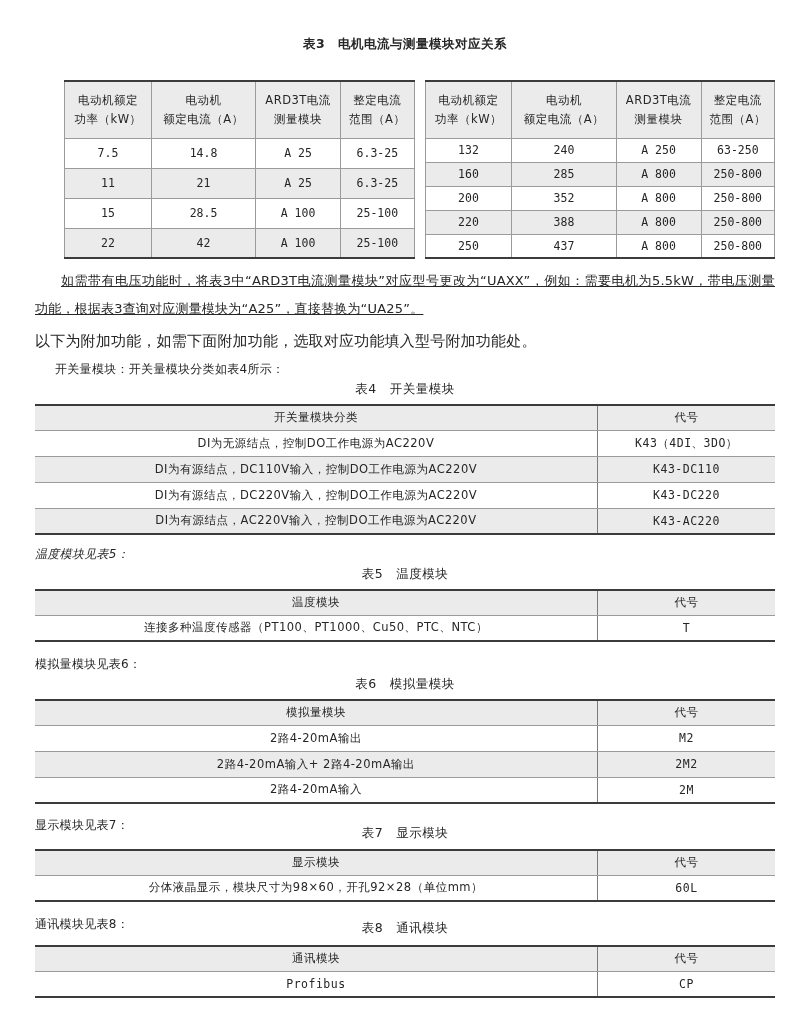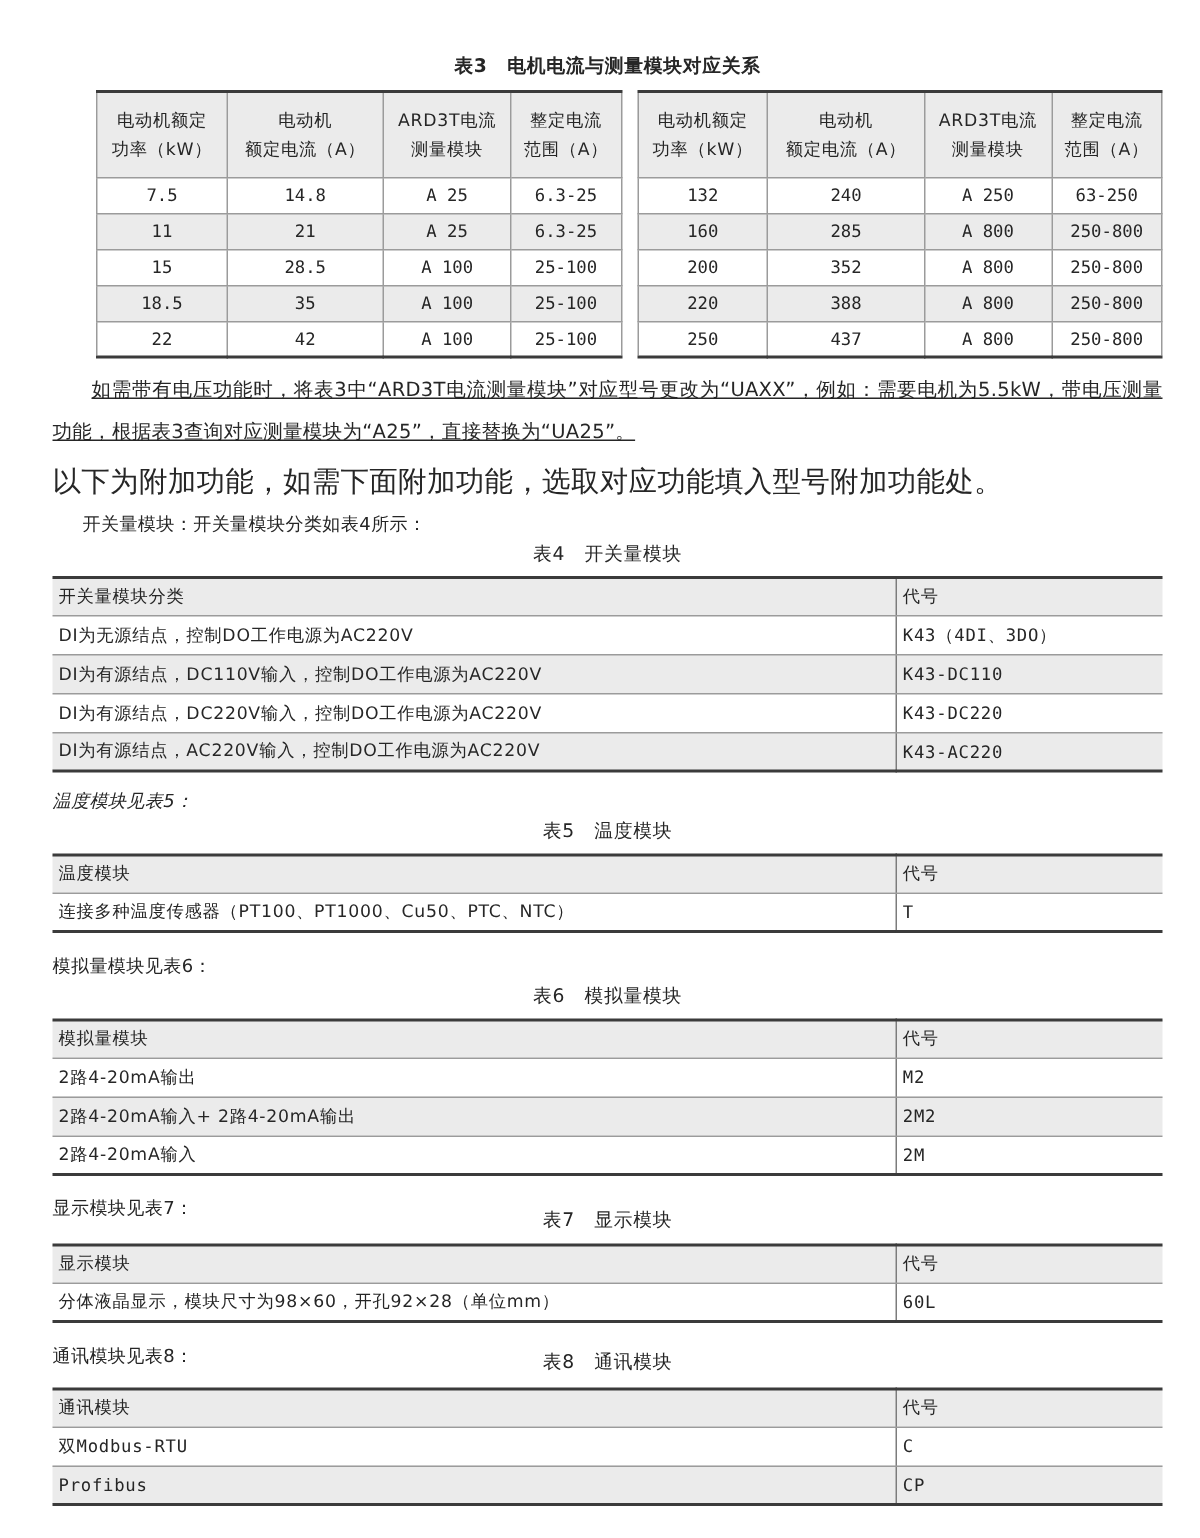--- a/index.html
+++ b/index.html
@@ -8,38 +8,38 @@
     width: 800px; height: 1025px;
     background: #ffffff; color: #262626;
     font-family: "DejaVu Sans", "Liberation Sans", sans-serif;
     overflow: hidden;
   }
   .page { padding: 0 25px 0 35px; }
   .center { text-align: center; }
   .title { font-size: 12.5px; line-height: 16px; letter-spacing: 0.5px; }
   .title3 { margin-top: 36px; font-weight: bold; }
 
-  .t3wrap { display: flex; gap: 10px; margin-top: 8px; padding-left: 29px; }
+  .t3wrap { display: flex; gap: 10px; margin-top: 28px; padding-left: 29px; }
   table { border-collapse: collapse; table-layout: fixed; }
   .t3 { flex: 1; border-top: 2px solid #3b3b3b; border-bottom: 2px solid #3b3b3b; }
   .t3 td { border: 1px solid #9b9b9b; text-align: center; vertical-align: middle; font-size: 11.5px; padding: 0; }
   .t3 thead td { height: 57px; background: #ebebeb; line-height: 19px; letter-spacing: 0.5px; }
   .t3 tbody td { height: 24px; font-family: "DejaVu Sans Mono", "Liberation Mono", monospace; }
   .t3 tbody tr:nth-child(even) td { background: #ebebeb; }
 
   .tx { width: 100%; border-top: 2px solid #3b3b3b; border-bottom: 2px solid #3b3b3b; }
-  .tx td { border-top: 1px solid #9b9b9b; border-bottom: 1px solid #9b9b9b; text-align: left; vertical-align: middle; font-size: 11.5px; height: 26px; letter-spacing: 0.5px; padding: 4px; }
+  .tx td { border-top: 1px solid #9b9b9b; border-bottom: 1px solid #9b9b9b; text-align: center; vertical-align: middle; font-size: 11.5px; height: 26px; letter-spacing: 0.5px; padding: 4px; }
   .tx td:first-child { width: 76%; border-right: 1px solid #7c7c7c; }
   .tx thead td { background: #ebebeb; height: 25px; }
   .tx tbody tr:nth-child(even) td { background: #ebebeb; }
   .code { font-family: "DejaVu Sans Mono", "Liberation Mono", monospace; letter-spacing: 0; margin-left: 37px; }
 
   .para { margin: 8px 0 0; font-size: 13px; line-height: 28px; text-align: justify; letter-spacing: 0.2px; }
   .indent { text-indent: 2em; text-decoration: underline; }
-  .p2 { margin-top: 8px; font-size: 19px; line-height: 20px; letter-spacing: 0.2px; }
+  .p2 { margin-top: 8px; font-size: 15px; line-height: 20px; letter-spacing: 0.2px; }
   .intro { font-size: 12px; line-height: 17px; letter-spacing: 0.3px; }
 
   .mt-t4intro { margin-top: 10px; margin-left: 20px; }
   .mt-title { margin-top: 3px; }
   .mt-table { margin-top: 7px; }
   .mt-sec { margin-top: 11px; font-style: italic; }
   .mt-sec6 { margin-top: 14px; }
 
   .introrow { position: relative; }
   .introrow .intro { position: absolute; left: 0; }
@@ -93,26 +93,20 @@
           <td>A 25</td>
           <td>6.3-25</td>
         </tr>
         <tr>
           <td>15</td>
           <td>28.5</td>
           <td>A 100</td>
           <td>25-100</td>
         </tr>
         <tr>
-          <td>18.5</td>
-          <td>35</td>
-          <td>A 100</td>
-          <td>25-100</td>
-        </tr>
-        <tr>
           <td>22</td>
           <td>42</td>
           <td>A 100</td>
           <td>25-100</td>
         </tr>
       </tbody>
     </table>
 
     <table class="t3">
       <thead>
@@ -270,23 +264,19 @@
   </div>
   <table class="tx mt-table">
     <thead>
       <tr>
         <td>通讯模块</td>
         <td>代号</td>
       </tr>
     </thead>
     <tbody>
       <tr>
-        <td class="code">双Modbus-RTU</td>
-        <td class="code">C</td>
-      </tr>
-      <tr>
         <td class="code">Profibus</td>
         <td class="code">CP</td>
       </tr>
     </tbody>
   </table>
 
 </div>
 
 </body></html>

